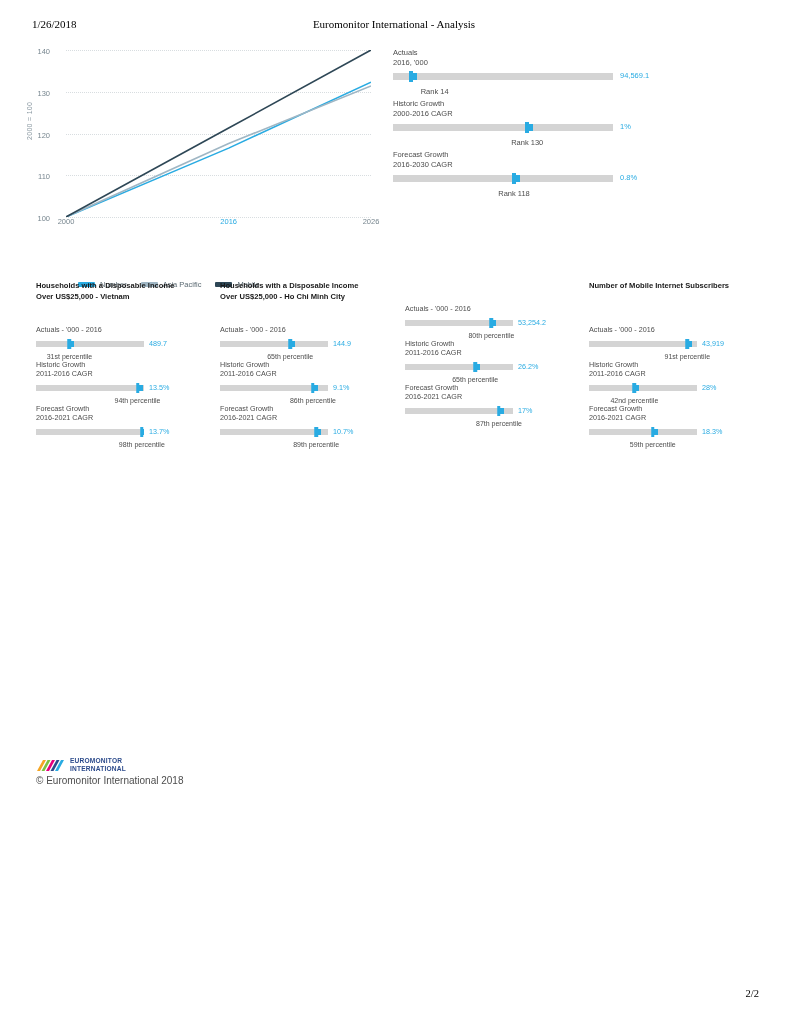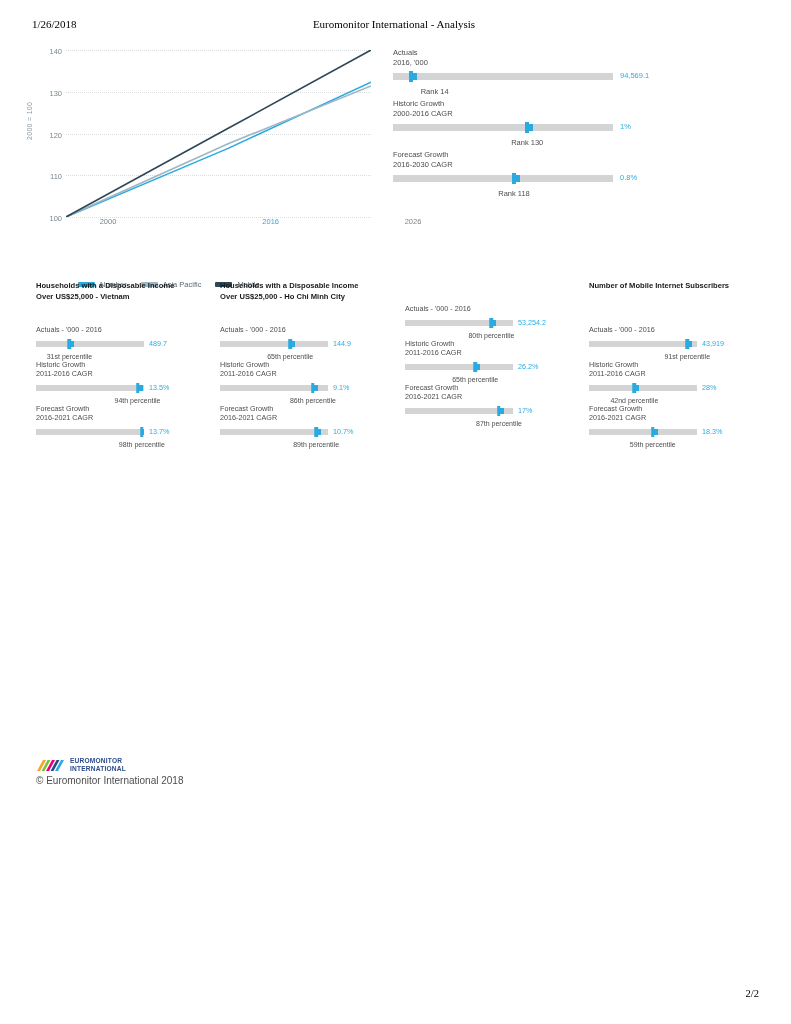--- a/index.html
+++ b/index.html
@@ -49,38 +49,37 @@
   }
   .gridline {
     position: absolute;
     left: 0; width: 100%;
     border-top: 1px dotted #d8dde0;
     height: 0;
   }
   .ytick {
     position: absolute;
     right: 100%;
-    margin-right: 4px;
+    margin-right: 16px;
     font-size: 7.5px;
     color: #77868f;
     transform: translateY(-50%);
     white-space: nowrap;
   }
   .axis-x {
     position: absolute;
     left: 38px; top: 173px;
     width: 305px; height: 14px;
   }
   .xtick {
     position: absolute;
     font-size: 7.5px;
     color: #77868f;
     white-space: nowrap;
     transform: translateX(-50%);
-    margin-left: 42px;
   }
   .xtick.accent { color: #29abe2; }
   .chart-svg { position: absolute; left: 0; top: 0; }
 
   .legend {
     position: absolute;
     left: 50px; top: 236px;
     display: flex;
     align-items: center;
     gap: 14px;

